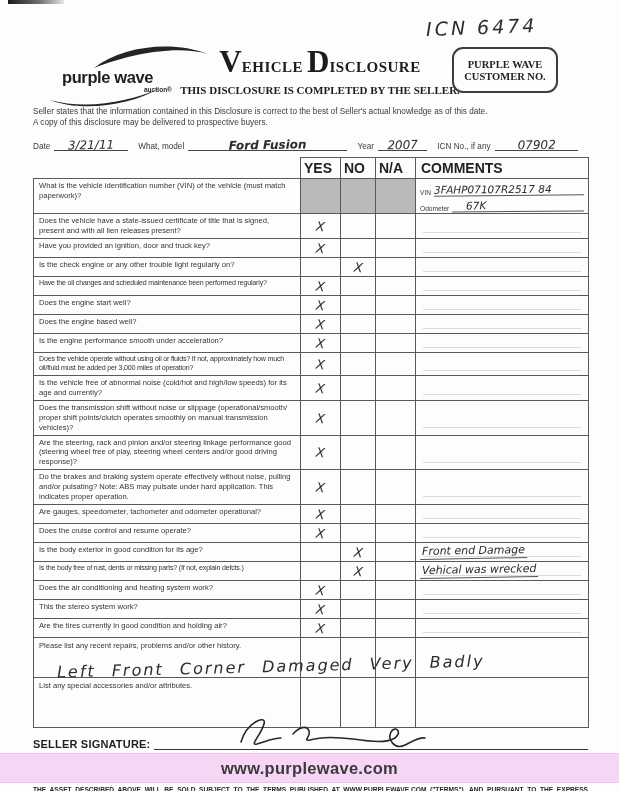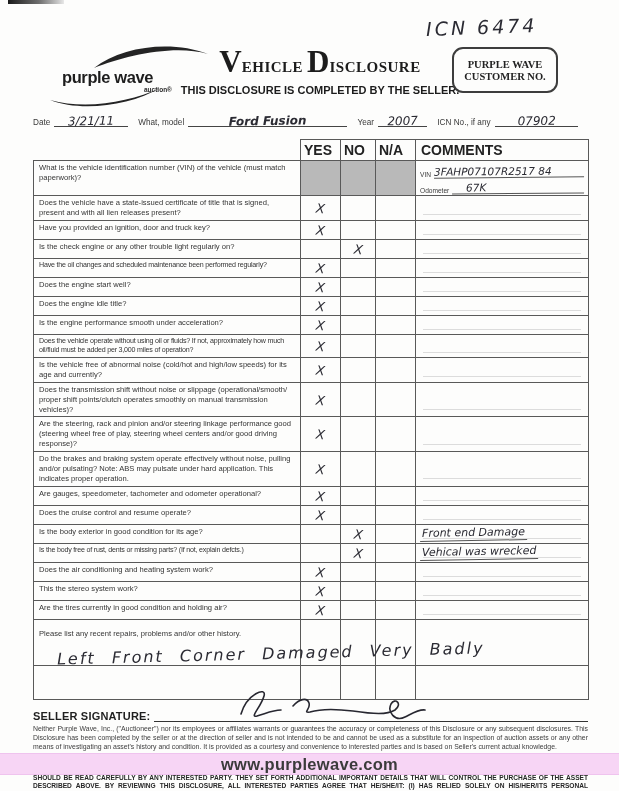--- a/index.html
+++ b/index.html
@@ -17,34 +17,34 @@
     letter-spacing:-0.4px; color:#1e1e1e; }
   .logo-sub { position:absolute; left:86px; top:40px; font-size:6.5px; font-weight:bold; color:#2a2a2a; }
   .swoosh-top { position:absolute; left:34px; top:-4px; }
   .swoosh-bot { position:absolute; left:-8px; top:40px; }
 
   .title-block { position:absolute; left:170px; top:44px; width:300px; text-align:center;
     font-family:"Liberation Serif", serif; color:#1c1c1c; white-space:nowrap; }
   .title-block .cap { font-size:31px; font-weight:bold; }
   .title-block .rest { font-size:15px; font-weight:bold; letter-spacing:0.5px; }
   .subtitle { position:absolute; left:110px; top:84px; width:420px; text-align:center;
-    font-family:Liberation Sans, sans-serif; font-weight:bold; font-size:11px; color:#1c1c1c; }
+    font-family:Liberation Serif, serif; font-weight:bold; font-size:11px; color:#1c1c1c; }
 
   .cust-box { position:absolute; left:452px; top:47px; width:106px; height:46px;
     border:2px solid #3d3d3d; border-radius:11px; display:flex; flex-direction:column;
     align-items:center; justify-content:center; gap:1px;
     font-family:"Liberation Serif", serif; font-weight:bold; font-size:10.5px; color:#222; }
 
   .hw { font-family:"DejaVu Sans", sans-serif; font-style:italic; color:#2b2b33; }
   .icn-hw { position:absolute; left:426px; top:16px; font-size:19px; letter-spacing:3px;
     transform:rotate(-2deg); }
 
   
   .intro { margin:2px 31px 0 33px; font-size:8.2px; line-height:1.35; color:#3a3a3a; }
-  .meta-line { display:flex; align-items:flex-end; margin:5px 31px 12px 33px; height:18px; }
+  .meta-line { display:flex; align-items:flex-end; margin:5px 31px 6px 33px; height:18px; }
   .meta-label { font-size:8.2px; color:#3a3a3a; margin-right:4px; white-space:nowrap; }
   .meta-label + .meta-val { margin-right:10px; }
   .meta-val { border-bottom:1px solid #444; text-align:center; position:relative; height:17px; }
   .meta-val .hw { position:absolute; left:0; right:0; bottom:-2px; font-size:12px;
     transform:rotate(-1deg); white-space:nowrap; }
   .w-date { width:78px; } .w-make { width:168px;font-weight:bold; } .w-year { width:52px; } .w-icn { width:88px; }
 
   
   .table-wrap { position:relative; margin:4px 0 0 33px; }
   table { border-collapse:collapse; table-layout:fixed; width:555px; }
@@ -64,36 +64,36 @@
   .hw-cmt:not(:empty){ border-bottom:1px solid #555; padding:0 2px 1px 2px; }
   .shade { background:#b9b9b9; }
   .vin-cell { background-image:none !important; }
   .vin-line { display:flex; align-items:flex-end; height:16px; }
   .vin-line .lbl { font-size:6.6px; color:#3a3a3a; margin-right:3px; }
   .vin-line .val { flex:1; border-bottom:1px solid #555; font-size:10.5px; white-space:nowrap;
     transform:rotate(-0.5deg); }
   .freeform td { border-top:none; border-bottom:none; }
   .writeline td { border-top:none; border-bottom:1px solid #595959; height:24px; }
   .lastrow td { border-top:none; border-bottom:1px solid #595959; height:34px; }
-  .freeform .q { padding-top:9px; }
+  .freeform .q { padding-top:3px; }
   .repairs-note { position:relative; top:2px; left:18px; font-size:16px; letter-spacing:2px;
     word-spacing:9px; white-space:nowrap; transform:rotate(-1.5deg); display:inline-block; z-index:3; }
 
   
   .sig-section { position:relative; margin:8px 31px 0 33px; }
   .sig-row { display:flex; align-items:flex-end; }
   .sig-label { font-size:11px; font-weight:bold; color:#1f1f1f; letter-spacing:0.2px; }
   .sig-line { flex:1; border-bottom:1.5px solid #333; height:14px; margin-left:4px; }
   .sig-svg { position:absolute; left:180px; top:-26px; z-index:2; }
 
   .disclaimer { margin:3px 31px 0 33px; font-size:6.9px; line-height:1.3; text-align:justify; color:#3c3c3c; }
   .legal { margin:6px 31px 0 33px; font-size:6.6px; font-weight:bold; line-height:1.22;
     text-align:justify; color:#262626; }
 
-  .footer-bar { position:absolute; left:0; top:753px; width:619px; height:22px;
+  .footer-bar { position:absolute; left:0; top:753px; width:619px; height:30px;
     background:#f7d5f5; border-top:1px solid #efc3ee; border-bottom:1px solid #efc3ee;
     display:flex; align-items:center; justify-content:center; }
   .footer-url { font-size:16.5px; font-weight:bold; color:#3b3b3b; letter-spacing:0.3px; }
 </style>
 </head>
 <body>
 
 <div class="page">
   <div class="scan-mark"></div>
 
@@ -112,20 +112,21 @@
     <div class="title-block"><span class="cap">V</span><span class="rest">EHICLE</span>&nbsp;<span class="cap">D</span><span class="rest">ISCLOSURE</span></div>
     <div class="subtitle">THIS DISCLOSURE IS COMPLETED BY THE SELLER.</div>
 
     <div class="icn-hw hw">ICN 6474</div>
     <div class="cust-box">
       <span>PURPLE WAVE</span>
       <span>CUSTOMER NO.</span>
     </div>
   </div>
 
+  <p class="intro"><span>Seller states that the information contained in this Disclosure is correct to the best of Seller's actual knowledge as of this date.</span><br><span>A copy of this disclosure may be delivered to prospective buyers.</span></p>
 
   <div class="meta-line">
     <span class="meta-label">Date</span>
     <span class="meta-val w-date">
         <span class="hw">3/21/11</span>
       </span>
     <span class="meta-label">What, model</span>
     <span class="meta-val w-make">
         <span class="hw">Ford Fusion</span>
       </span>
@@ -204,21 +205,21 @@
             <td class="cmt"><span class="hw hw-cmt"></span></td>
           </tr>
       <tr>
             <td class="q">Does the engine start well?</td>
             <td class="ans"><span class="xmark hw">X</span></td>
             <td class="ans"><span class="xmark hw"></span></td>
             <td class="ans"><span class="xmark hw"></span></td>
             <td class="cmt"><span class="hw hw-cmt"></span></td>
           </tr>
       <tr>
-            <td class="q">Does the engine idle title?</td>
+            <td class="q">Does the engine based well?</td>
             <td class="ans"><span class="xmark hw">X</span></td>
             <td class="ans"><span class="xmark hw"></span></td>
             <td class="ans"><span class="xmark hw"></span></td>
             <td class="cmt"><span class="hw hw-cmt"></span></td>
           </tr>
       <tr>
             <td class="q">Is the engine performance smooth under acceleration?</td>
             <td class="ans"><span class="xmark hw">X</span></td>
             <td class="ans"><span class="xmark hw"></span></td>
             <td class="ans"><span class="xmark hw"></span></td>
@@ -311,20 +312,27 @@
 
       <tr class="freeform">
         <td class="q">Please list any recent repairs, problems and/or other history.</td>
         <td class="ans"></td>
             <td class="ans"></td>
             <td class="ans"></td>
             <td class="cmt" style="background-image:none;"></td>
       </tr>
       <tr class="writeline">
         <td class="q" style="overflow:visible;"><span class="hw repairs-note">Left Front Corner Damaged Very Badly</span></td>
+        <td class="ans"></td>
+            <td class="ans"></td>
+            <td class="ans"></td>
+            <td class="cmt" style="background-image:none;"></td>
+      </tr>
+      <tr class="freeform">
+        <td class="q">List any special accessories and/or attributes.</td>
         <td class="ans"></td>
             <td class="ans"></td>
             <td class="ans"></td>
             <td class="cmt" style="background-image:none;"></td>
       </tr>
       <tr class="lastrow">
         <td></td>
             <td class="ans"></td>
             <td class="ans"></td>
             <td class="ans"></td>

